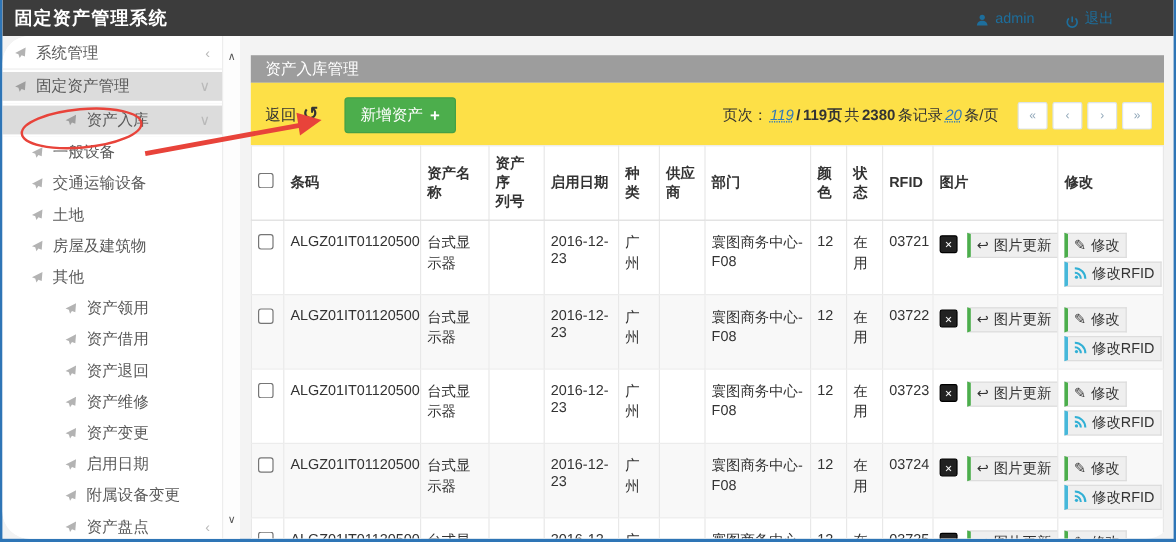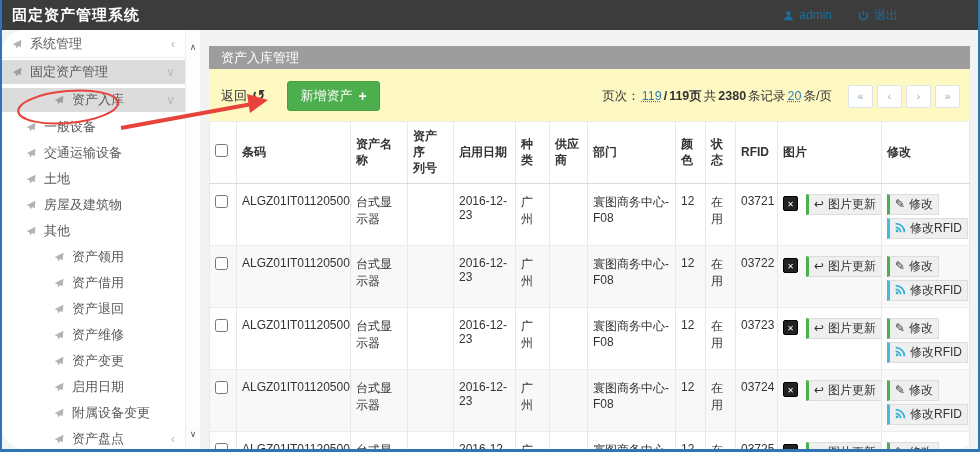--- a/index.html
+++ b/index.html
@@ -2,51 +2,51 @@
 <html><head>
 <meta charset="utf-8">
 <style>
   * { margin:0; padding:0; box-sizing:border-box; }
   html,body { background:#fff; }
   body { font-family:"Liberation Sans","DejaVu Sans",sans-serif; color:#333; }
   .page { position:relative; width:980px; height:452px; overflow:hidden;
           border-left:2px solid #2e75b6; border-right:2px solid #2e75b6; border-bottom:3px solid #2e75b6;
           background:#f3f3f3; }
   
-  .topbar { height:30px; background:#3c3c3c; display:flex; align-items:center; padding:0 32px 0 10px; }
+  .topbar { height:30px; background:#3c3c3c; display:flex; align-items:center; padding:0 2px 0 10px; }
   .topbar-title { color:#fff; font-size:15px; font-weight:bold; letter-spacing:1px; }
   .topbar-right { margin-left:auto; display:flex; align-items:center; gap:26px; padding-right:48px; }
-  .top-link { display:inline-flex; align-items:center; gap:5px; color:#1d6e9c; font-size:12px; cursor:pointer; text-decoration:none; }
+  .top-link { display:inline-flex; align-items:flex-end; gap:5px; color:#1d6e9c; font-size:12px; cursor:pointer; text-decoration:none; }
   .top-link svg { display:block; }
   
   .body { display:flex; height:419px; overflow:hidden;border-radius:23px; }
   
   .sidebar { position:relative; width:198px; background:#fff; flex:none; }
   .nav { position:absolute; top:0; left:0; right:15px; }
   .nav-item { position:relative; display:flex; align-items:center; height:26px; font-size:13px; color:#5a5a5a; cursor:pointer; background:#fff; }
   .nav-item.lvl1 { padding-left:10px; border-bottom:1px solid #efefef; height:28px; }
   .nav-item.lvl2 { padding-left:52px; }
   .nav-item.lvl3 { padding-left:24px; }
   .nav-item.active { background:#dcdcdc; border-top:2px solid #fff; border-bottom:2px solid #fff; height:28px; }
   .nav-icon { display:inline-flex; margin-right:8px; opacity:.75; }
   .nav-chevron { position:absolute; right:10px; color:#b9b9b9; font-size:12px; }
   .scrollstrip { position:absolute; top:0; right:0; bottom:0; width:15px; background:#fdfdfd; border-left:1px solid #ededed; }
   .scroll-arrow { position:absolute; left:0; width:14px; text-align:center; color:#555; font-size:9px; cursor:pointer; }
   .scroll-up { top:12px; } .scroll-down { bottom:10px; }
   
   .main { flex:1; padding:16px 8px 0 9px; overflow:hidden; }
   .panel { background:#fff; height:100%; }
   .panel-titlebar { height:23px; background:#9d9d9d; color:#fff; font-size:13px; line-height:23px; padding-left:12px; }
-  .toolbar { display:flex; align-items:center; padding:12px 10px 10px 12px; background:#fef9c3; }
+  .toolbar { display:flex; align-items:center; padding:12px 10px 10px 12px; background:#fde047; }
   .back-btn { display:inline-flex; align-items:center; gap:5px; font-size:13px; color:#333; background:none; border:none; cursor:pointer; font-family:inherit; }
   .back-icon { font-size:16px; font-weight:bold; line-height:1; }
   .add-btn { display:inline-flex; align-items:center; gap:6px; margin-left:22px; background:#4cae4c; color:#fff; border:1px solid #45a045; border-radius:3px; font-size:13px; padding:5px 12px; cursor:pointer; font-family:inherit; }
   .add-plus { font-weight:bold; font-size:14px; line-height:1; }
   .pager { margin-left:auto; display:flex; align-items:center; font-size:12.5px; color:#333; gap:2px; }
-  .pager .blue { color:#337ab7; text-decoration:underline; text-decoration-style:dotted; cursor:pointer; }
+  .pager .blue { color:#337ab7; text-decoration:underline; text-decoration-style:dotted; cursor:pointer;font-style:italic; }
   .pager b { font-weight:bold; }
   .pager-btns { display:inline-flex; margin-left:14px; gap:4px; }
   .pg-btn { width:25px; height:23px; background:#fff; border:1px solid #dde4ea; border-radius:2px; color:#8fa6b8; font-size:10px; line-height:21px; text-align:center; cursor:pointer; }
   
   table.assets { width:100%; border-collapse:collapse; font-size:12px; color:#333; table-layout:fixed; }
   .assets th, .assets td { border-right:1px solid #e8e8e8; padding:6px 5px; text-align:left; }
   .assets th:first-child, .assets td:first-child { border-left:1px solid #e8e8e8; }
   .assets th { font-weight:bold; white-space:pre-line; line-height:1.35; border-top:1px solid #ececec; border-bottom:1px solid #dcdcdc; vertical-align:middle; }
   .assets td { vertical-align:top; padding-top:10px; border-bottom:1px solid #ececec; height:46px; overflow:hidden; }
   .assets tbody tr:nth-child(even) { background:#f8f8f8; }

